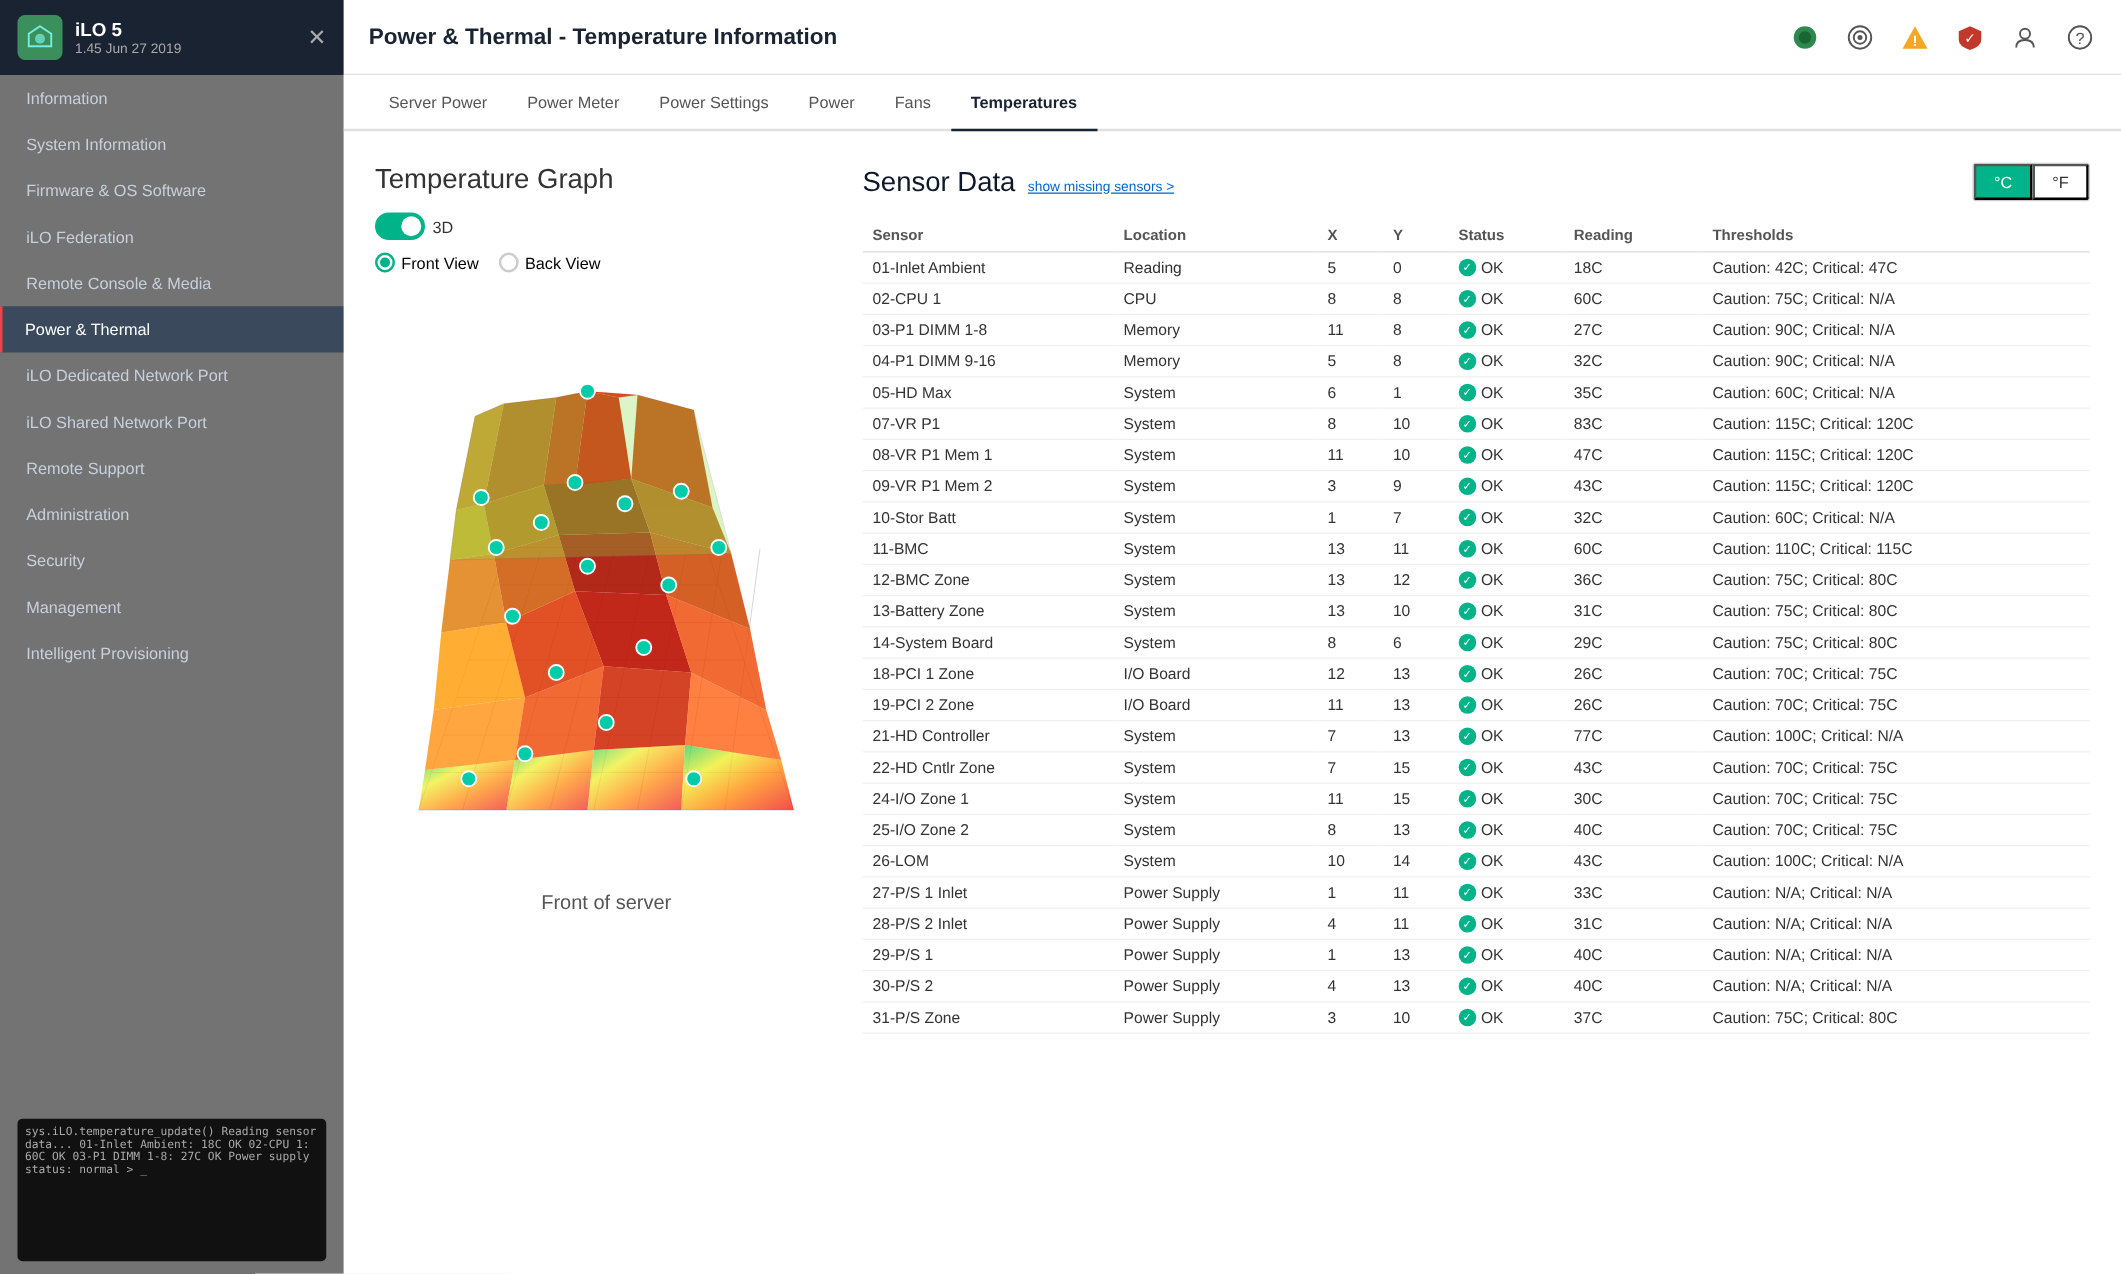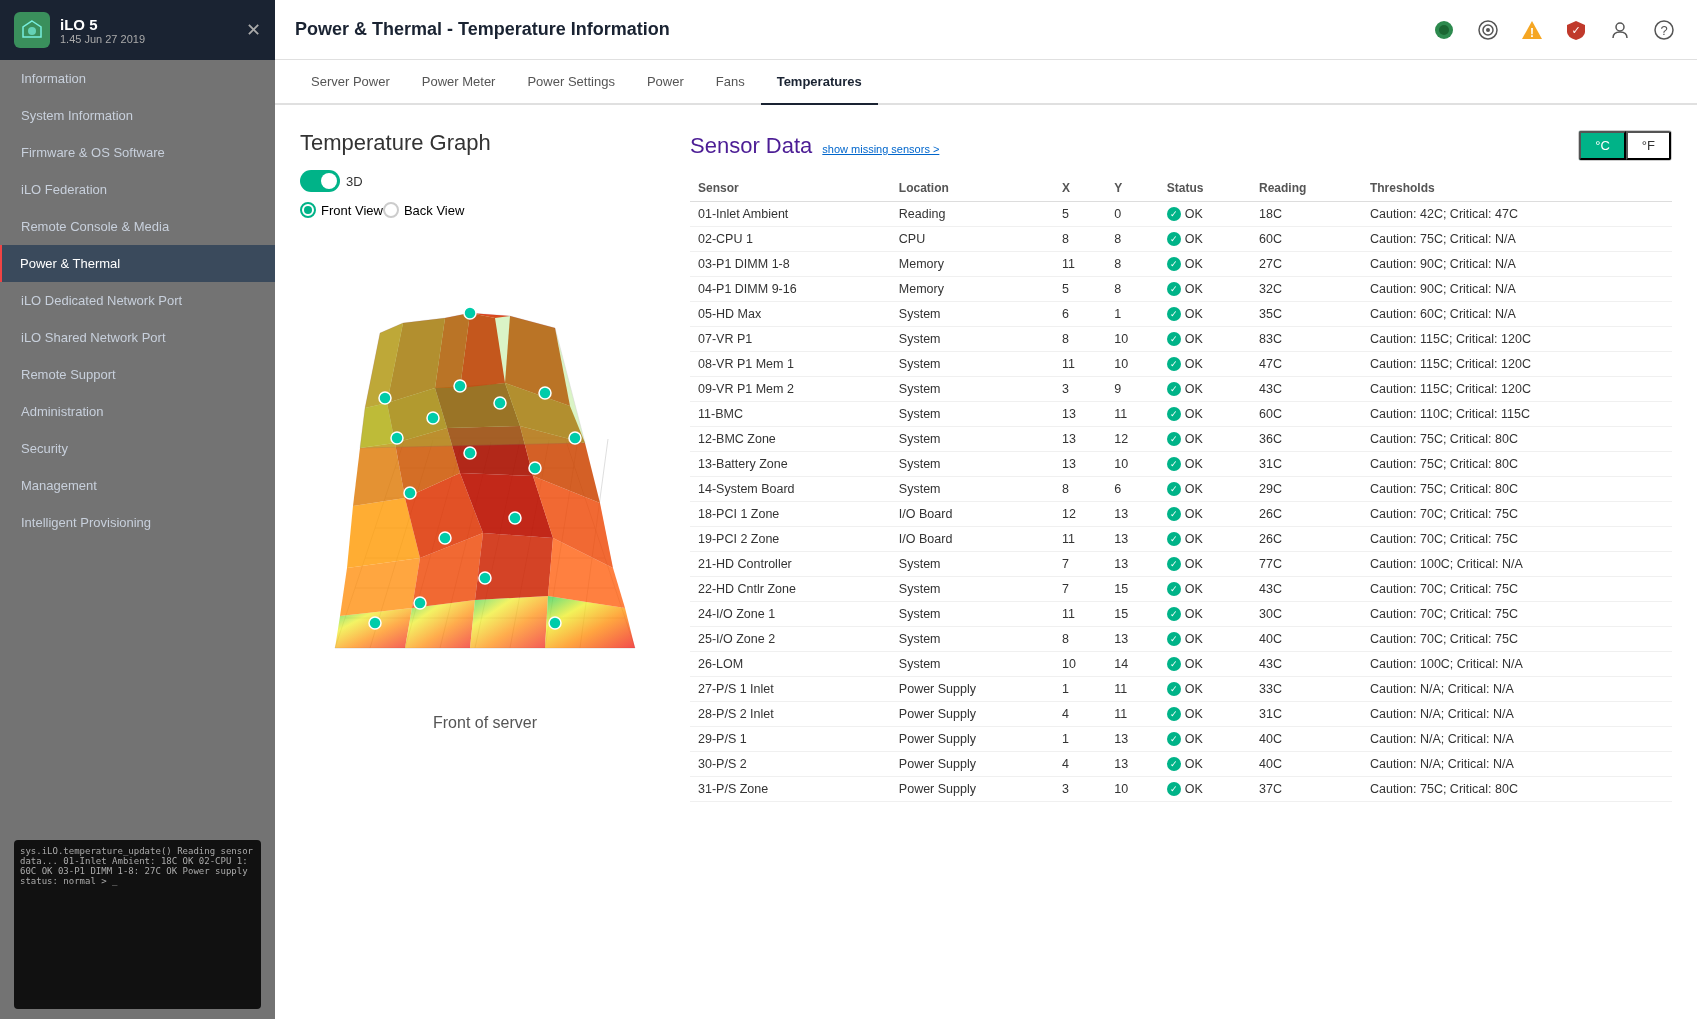--- a/index.html
+++ b/index.html
@@ -52,21 +52,21 @@
       border-left: 3px solid transparent;
     }
     .nav-item.active {
       background: #3a4a5c;
       color: white;
       border-left: 2px solid #ef4444;
     }
     #sidebar-console {
       margin: 10px 14px;
       background: #111;
-      height: 169px;
+      height: 114px;
       border-radius: 4px;
       overflow: hidden;
       font-family: monospace;
       font-size: 9px;
       color: #aaa;
       padding: 6px;
     }
 
     
     #main {
@@ -176,20 +176,21 @@
       top: 3px;
       width: 16px;
       height: 16px;
       background: white;
       border-radius: 50%;
     }
     .toggle-label { font-size: 13px; color: #333; }
     #view-controls {
       display: flex;
       align-items: center;
+      gap: 16px;
       margin-bottom: 10px;
     }
     .radio-option {
       display: flex;
       align-items: center;
       gap: 5px;
       cursor: pointer;
       font-size: 13px;
     }
     .radio-circle {
@@ -239,21 +240,21 @@
       margin-bottom: 14px;
     }
     #sensor-title-row {
       display: flex;
       align-items: baseline;
       gap: 10px;
     }
     #sensor-title {
       font-size: 22px;
       font-weight: 300;
-      color: #4c1d95;
+      color: #0f172a;
     }
     #missing-sensors-link {
       font-size: 11px;
       color: #0066cc;
       cursor: pointer;
       text-decoration: underline;
     }
     #unit-toggle {
       display: flex;
       border: 1px solid #ccc;
@@ -648,20 +649,34 @@
               <td>
                 <div class="status-ok">
                   <div class="ok-icon">✓</div>
                   <span>OK</span>
                 </div>
               </td>
               <td>43C</td>
               <td>Caution: 115C; Critical: 120C</td>
             </tr>
             <tr>
+              <td>10-Stor Batt</td>
+              <td>System</td>
+              <td>1</td>
+              <td>7</td>
+              <td>
+                <div class="status-ok">
+                  <div class="ok-icon">✓</div>
+                  <span>OK</span>
+                </div>
+              </td>
+              <td>32C</td>
+              <td>Caution: 60C; Critical: N/A</td>
+            </tr>
+            <tr>
               <td>11-BMC</td>
               <td>System</td>
               <td>13</td>
               <td>11</td>
               <td>
                 <div class="status-ok">
                   <div class="ok-icon">✓</div>
                   <span>OK</span>
                 </div>
               </td>

